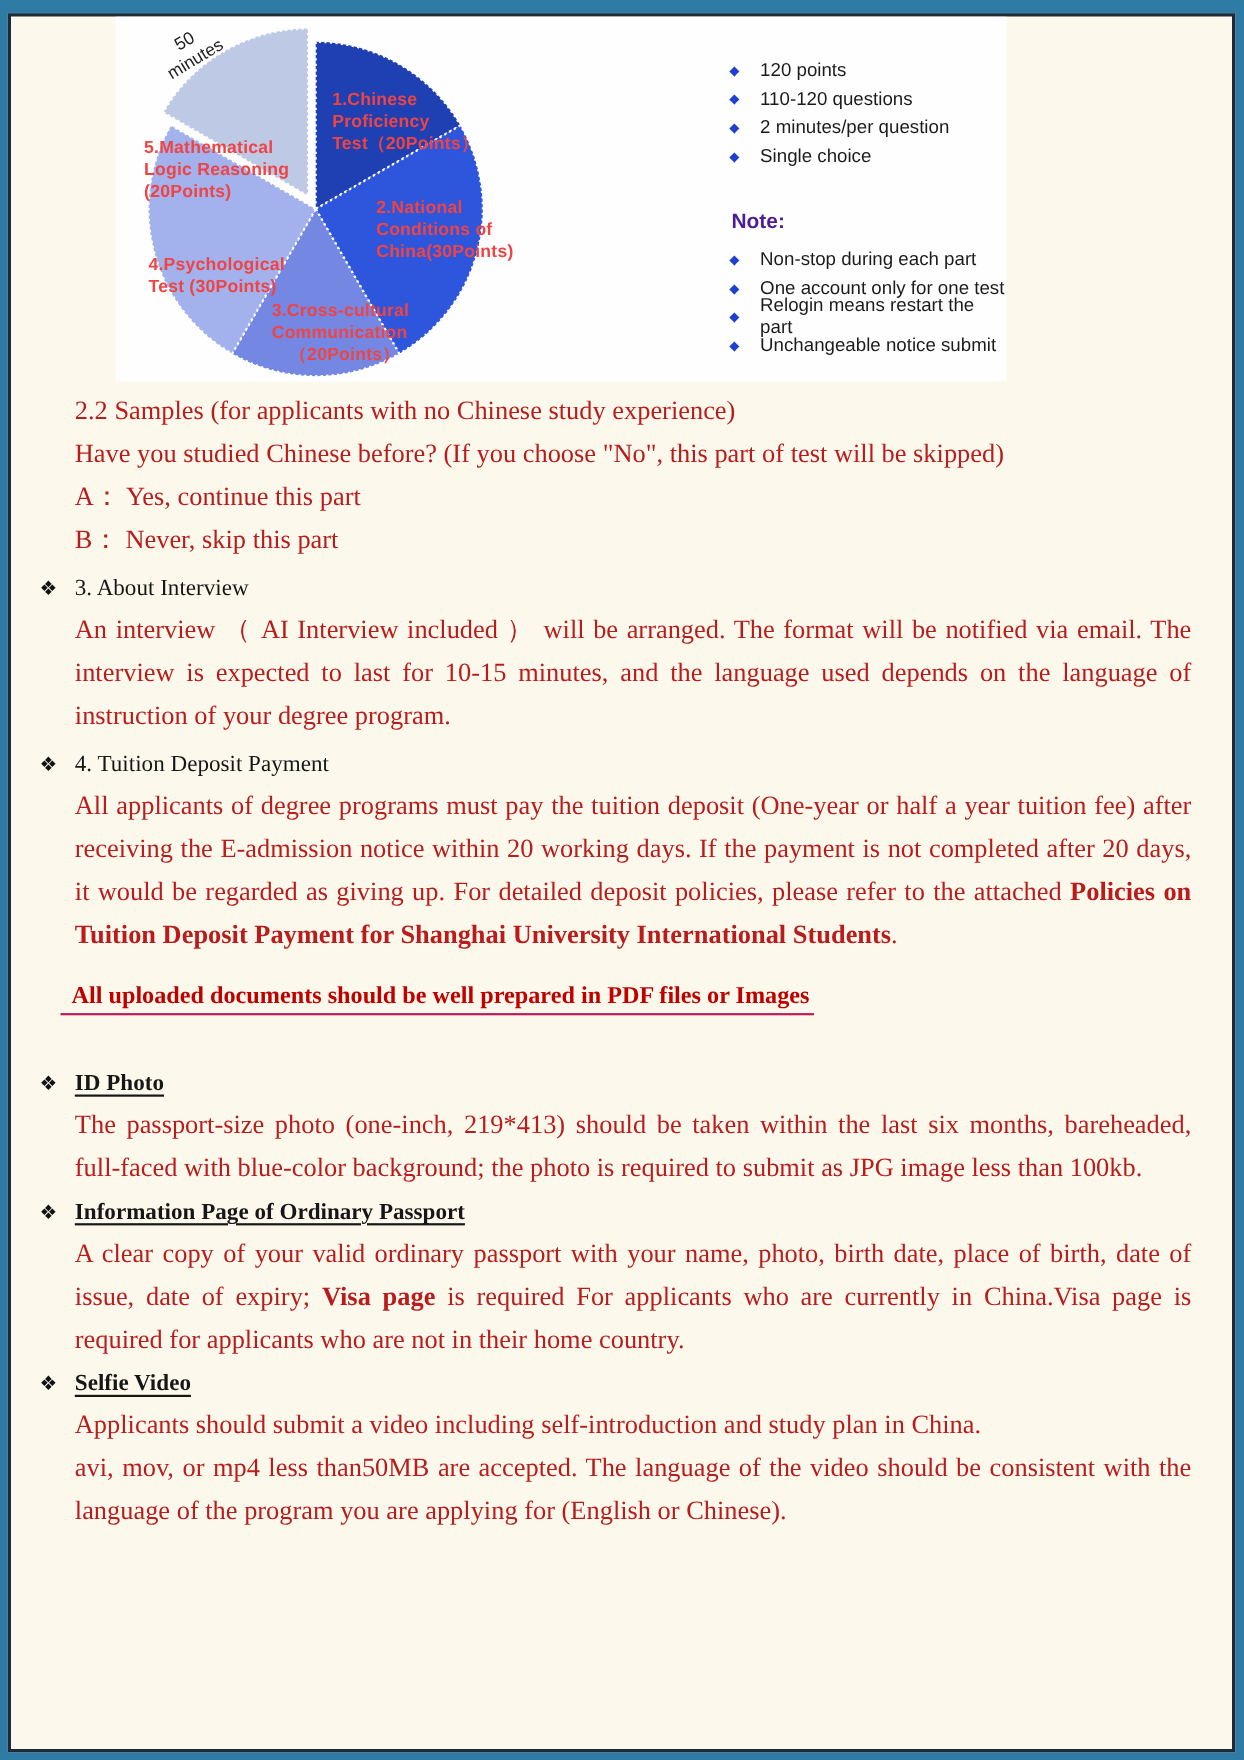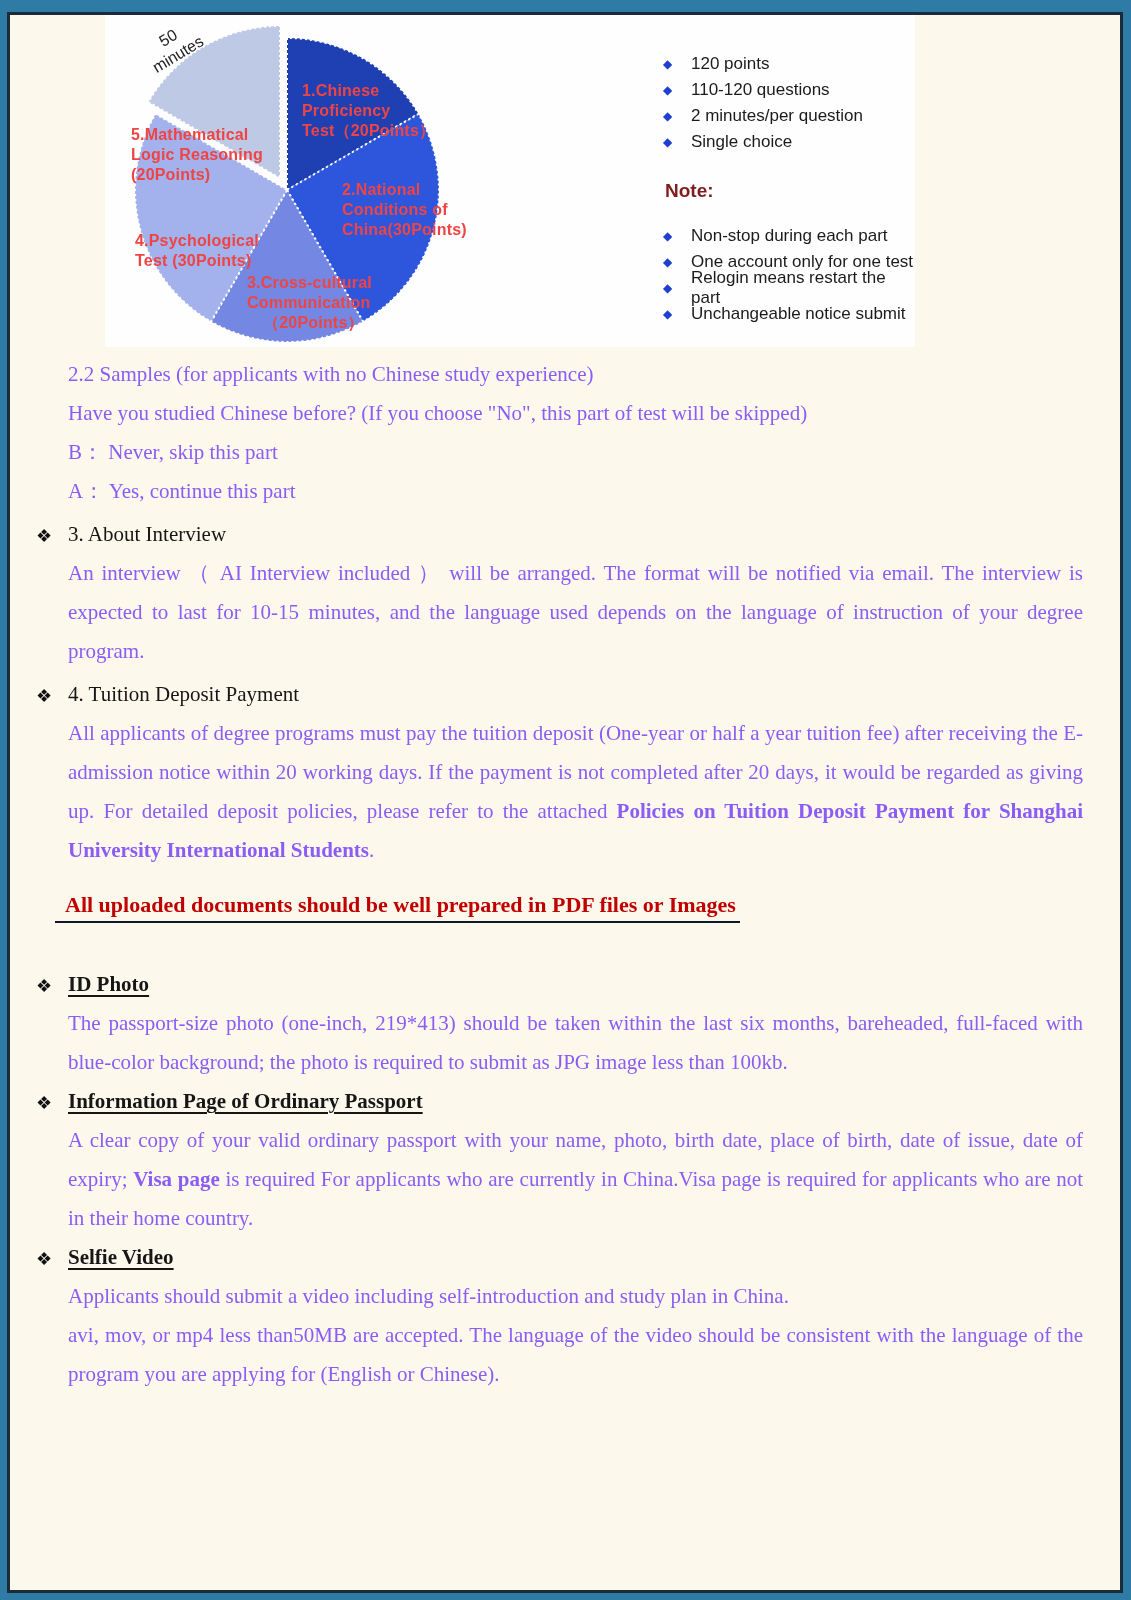--- a/index.html
+++ b/index.html
@@ -41,26 +41,26 @@
   }
   .fig-bullets, .fig-note { position:absolute; left:558px; list-style:none; }
   .fig-bullets { top:36px; }
   .fig-note    { top:208px; }
   .fig-bullets li, .fig-note li {
     display:flex; align-items:center; height:26px;
     font:400 17px "Liberation Sans", sans-serif; color:#1b1b1b;
   }
   .diamond { color:#1f3fd1; font-size:12px; width:16px; margin-right:12px; flex:0 0 auto; }
   .note-label {
-    position:absolute; left:560px; top:165px;
-    font:700 19px "Liberation Sans", sans-serif; color:#7f1d1d;
-  }
-
-  
-  .para, .opt { font-size:21px; line-height:39px; color:#8b5cf6; }
+    position:absolute; left:560px; top:176px;
+    font:700 19px "Liberation Sans", sans-serif; color:#4c1d95;
+  }
+
+  
+  .para, .opt { font-size:24px; line-height:39px; color:#b91c1c; }
   .just { text-align:justify; }
   .mt8  { margin-top:8px; }
   .sec-head { position:relative; font-size:21px; line-height:39px; color:#161616; margin-top:4px; }
   .sec-head .bullet {
     position:absolute; left:-32px; top:1px;
     font-size:18px; color:#111; font-family:"DejaVu Sans", sans-serif;
   }
   .mat-head { margin-top:0; }
   .u-title { font-weight:700; text-decoration:underline; text-decoration-thickness:2px; text-underline-offset:4px; }
   b, .b { font-weight:700; }
@@ -68,21 +68,21 @@
   
   .banner { margin-left:-25px; margin-top:19px; width:1015px; height:126px; position:relative; }
   .banner svg { display:block; }
 
   
   .notice-wrap { margin-top:20px; margin-left:-13px; }
   .notice {
     display:inline-block;
     font:700 22px/30px "Liberation Serif", serif;
     color:#c00000;
-    border-bottom:2px solid #0f172a;
+    border-bottom:2px solid #be185d;
     padding:0 4px 1px 10px;
   }
   .gap-top { margin-top:42px; }
 </style>
 </head>
 <body>
 
 <div class="page">
   <div class="inner">
     <div class="content">
@@ -164,22 +164,22 @@
             </li>
           <li>
               <span class="diamond">◆</span>
               <span>Unchangeable notice submit</span>
             </li>
         </ul>
       </div>
 
       <p class="para mt8">2.2  Samples  (for applicants with no Chinese study  experience)</p>
       <p class="para">Have  you  studied Chinese  before?   (If  you choose "No",  this  part  of   test  will  be skipped)</p>
+      <p class="opt para">A：   Yes, continue  this  part</p>
       <p class="opt para">B：   Never, skip this  part</p>
-      <p class="opt para">A：   Yes, continue  this  part</p>
 
       <div class="sec-head">
         <span class="bullet">❖</span>
         <span>3.  About Interview</span>
       </div>
       <p class="para just">An interview （ AI Interview included ） will be arranged. The format will be notified via email. The interview is expected to last for 10-15 minutes, and the language used depends on the language of instruction of your degree program.</p>
 
       <div class="sec-head">
         <span class="bullet">❖</span>
         <span>4.  Tuition Deposit Payment</span>

